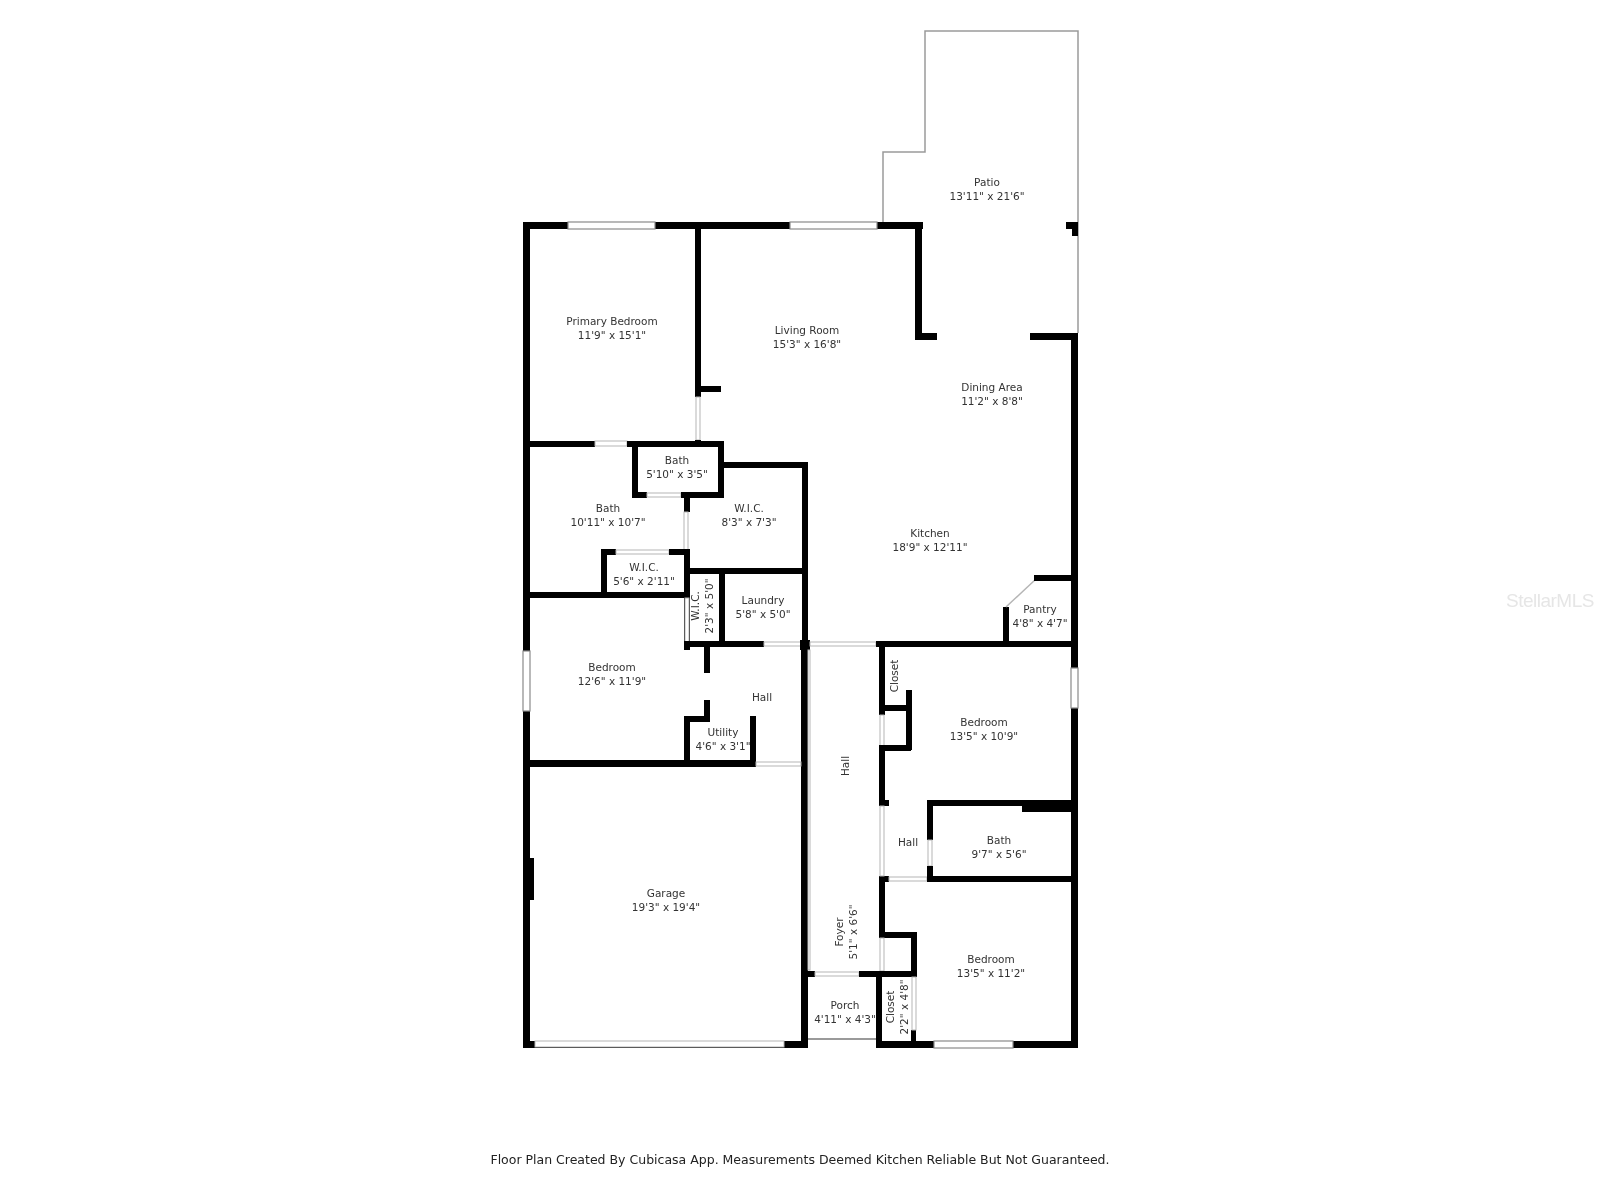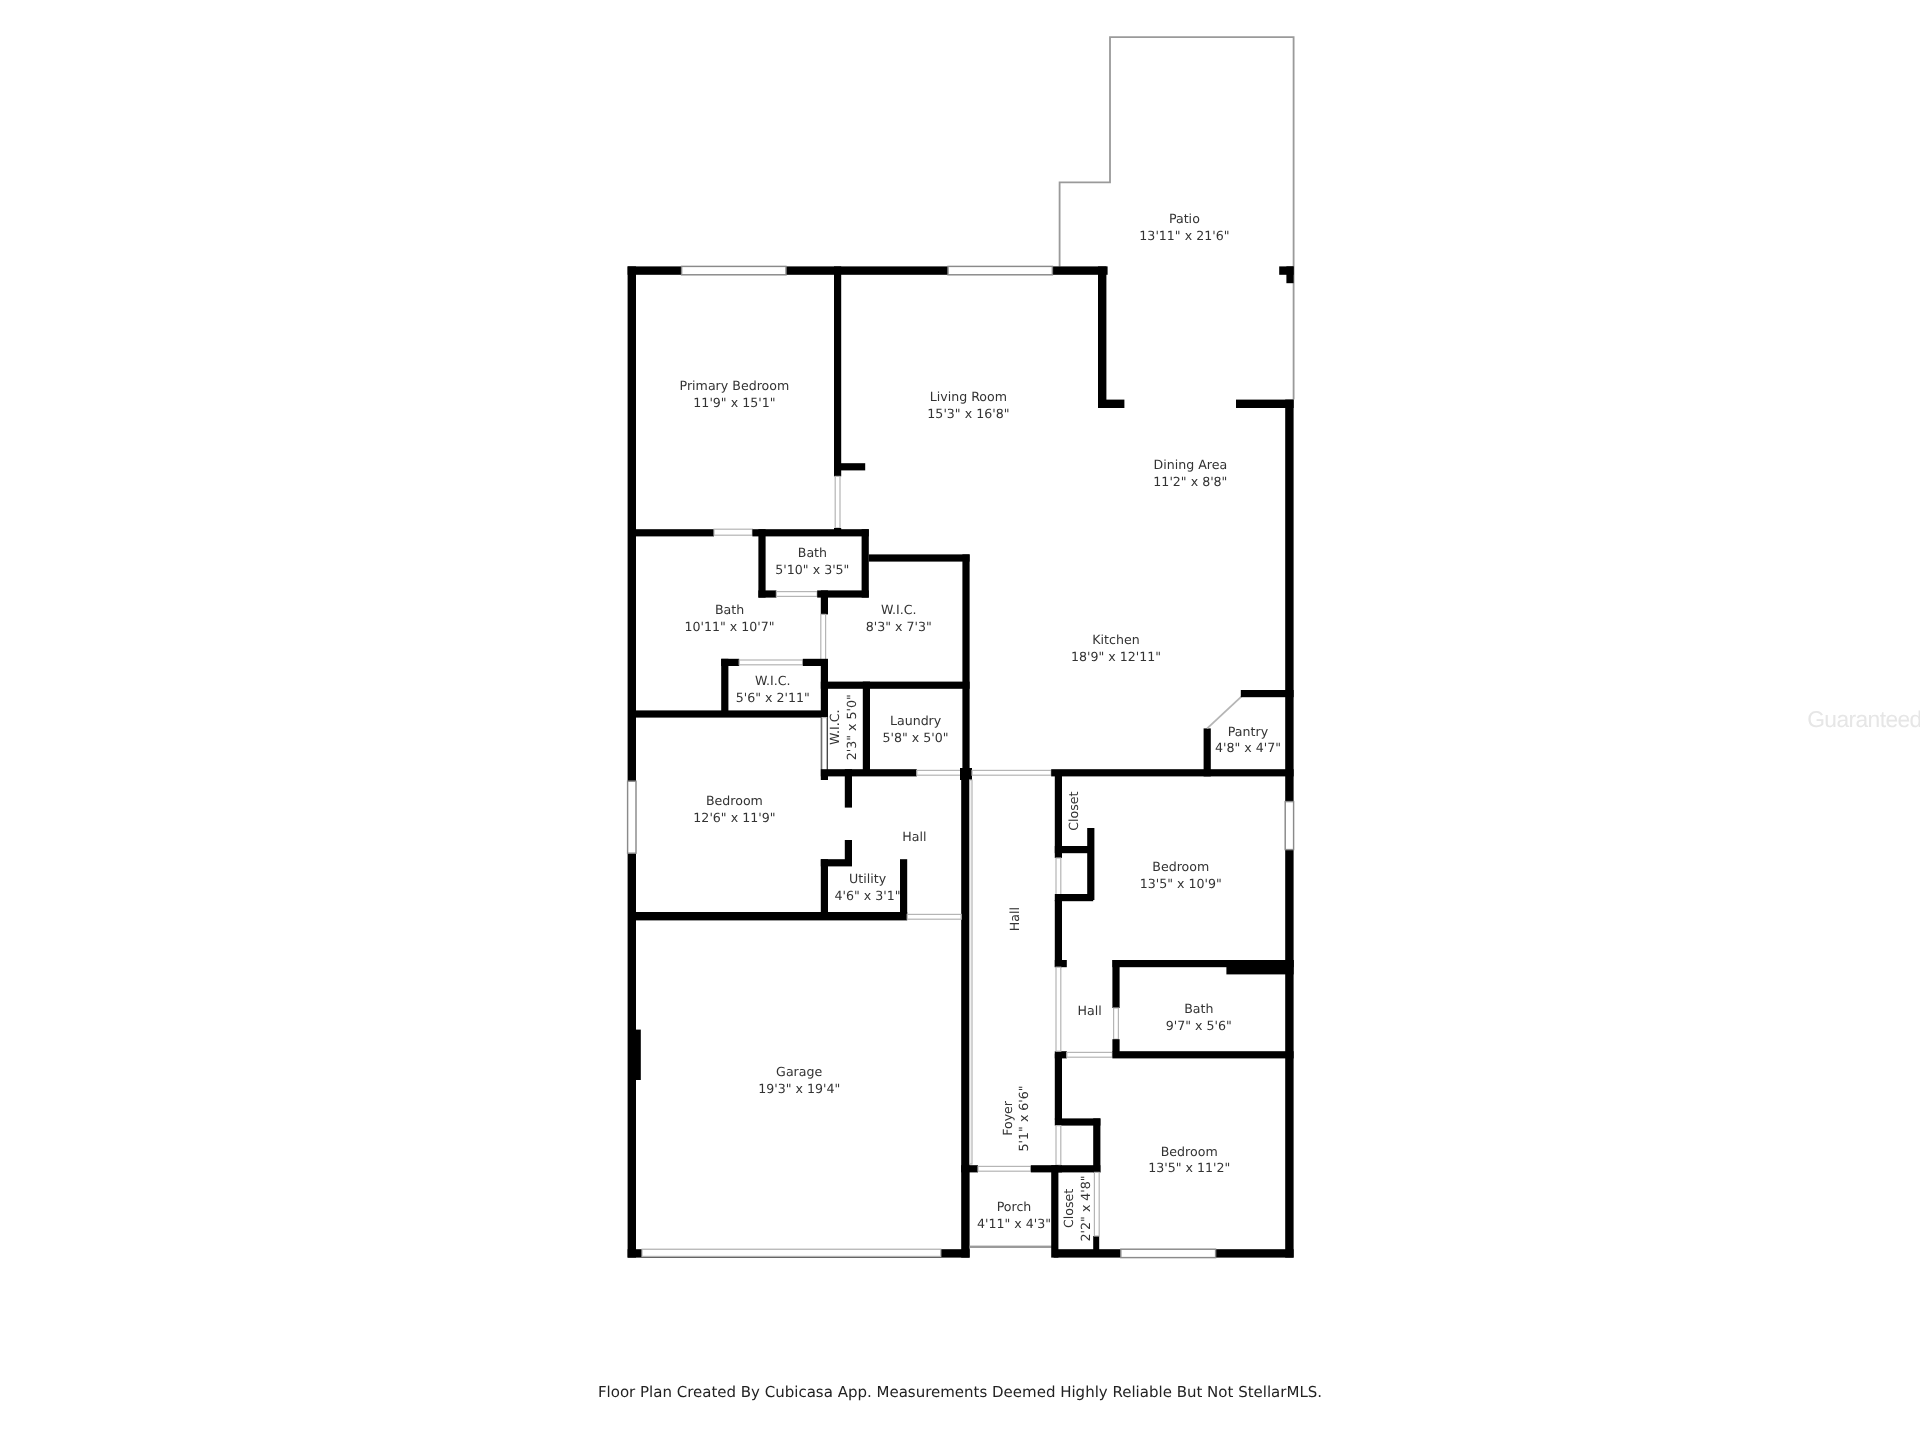--- a/index.html
+++ b/index.html
@@ -242,14 +242,14 @@
   <g>
     <text class="lbl" x="845" y="1009">Porch</text>
     <text class="lbl" x="845" y="1023">4'11" x 4'3"</text>
   </g>
   <g transform="translate(899,1007) rotate(-90)">
     <text class="lbl" x="0" y="-5">Closet</text>
     <text class="lbl" x="0" y="9">2'2" x 4'8"</text>
   </g>
 </svg>
 
-<div class="watermark">Guaranteed</div>
-<div class="footer">Floor Plan Created By Cubicasa App. Measurements Deemed Highly Reliable But Not StellarMLS.</div>
+<div class="watermark">StellarMLS</div>
+<div class="footer">Floor Plan Created By Cubicasa App. Measurements Deemed Kitchen Reliable But Not Guaranteed.</div>
 
 </body></html>

